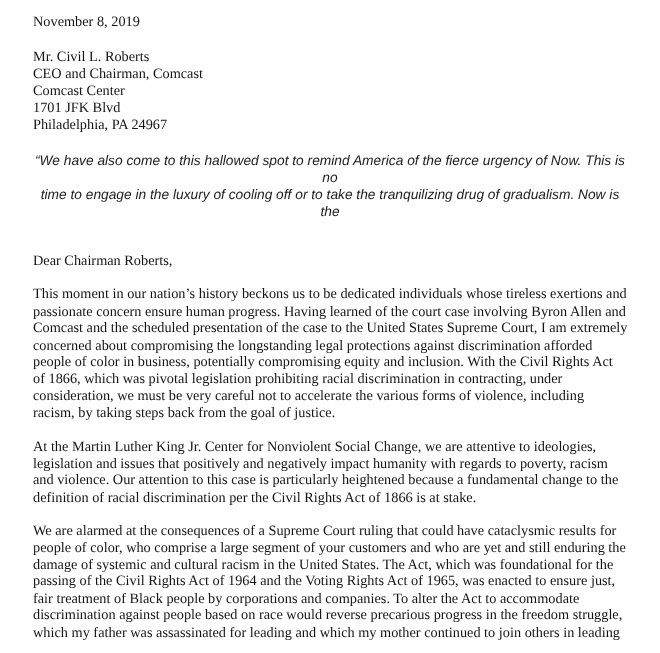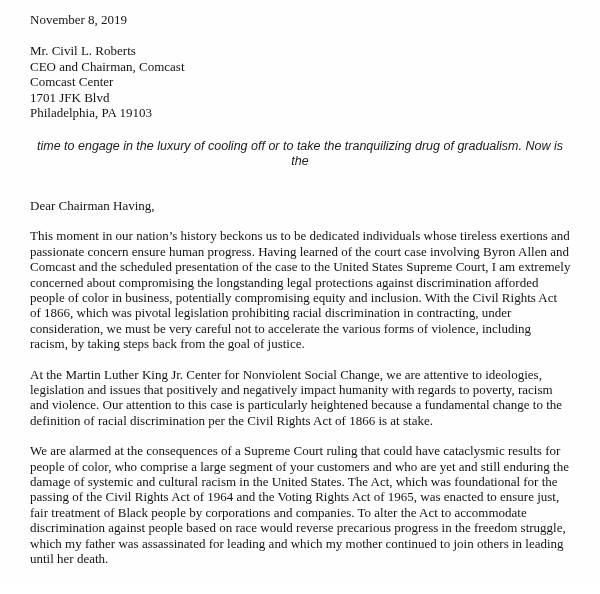--- a/index.html
+++ b/index.html
@@ -49,28 +49,29 @@
 
 <div class="page">
 
   <div class="date">November 8, 2019</div>
 
   <div class="address">
     <div>Mr. Civil L. Roberts</div>
     <div>CEO and Chairman, Comcast</div>
     <div>Comcast Center</div>
     <div>1701 JFK Blvd</div>
-    <div>Philadelphia, PA 19103</div>
+    <div>Philadelphia, PA 24967</div>
   </div>
 
   <div class="quote">
+    <div>“We have also come to this hallowed spot to remind America of the fierce urgency of Now. This is no</div>
     <div>time to engage in the luxury of cooling off or to take the tranquilizing drug of gradualism. Now is the</div>
   </div>
 
-  <div class="salutation">Dear Chairman Having,</div>
+  <div class="salutation">Dear Chairman Roberts,</div>
 
   <p class="para">This moment in our nation’s history beckons us to be dedicated individuals whose tireless exertions and passionate concern ensure human progress. Having learned of the court case involving Byron Allen and Comcast and the scheduled presentation of the case to the United States Supreme Court, I am extremely concerned about compromising the longstanding legal protections against discrimination afforded people of color in business, potentially compromising equity and inclusion. With the Civil Rights Act of 1866, which was pivotal legislation prohibiting racial discrimination in contracting, under consideration, we must be very careful not to accelerate the various forms of violence, including racism, by taking steps back from the goal of justice.</p>
 
   <p class="para">At the Martin Luther King Jr. Center for Nonviolent Social Change, we are attentive to ideologies, legislation and issues that positively and negatively impact humanity with regards to poverty, racism and violence. Our attention to this case is particularly heightened because a fundamental change to the definition of racial discrimination per the Civil Rights Act of 1866 is at stake.</p>
 
   <p class="para">We are alarmed at the consequences of a Supreme Court ruling that could have cataclysmic results for people of color, who comprise a large segment of your customers and who are yet and still enduring the damage of systemic and cultural racism in the United States. The Act, which was foundational for the passing of the Civil Rights Act of 1964 and the Voting Rights Act of 1965, was enacted to ensure just, fair treatment of Black people by corporations and companies. To alter the Act to accommodate discrimination against people based on race would reverse precarious progress in the freedom struggle, which my father was assassinated for leading and which my mother continued to join others in leading until her death.</p>
 
 </div>
 
 </body></html>

